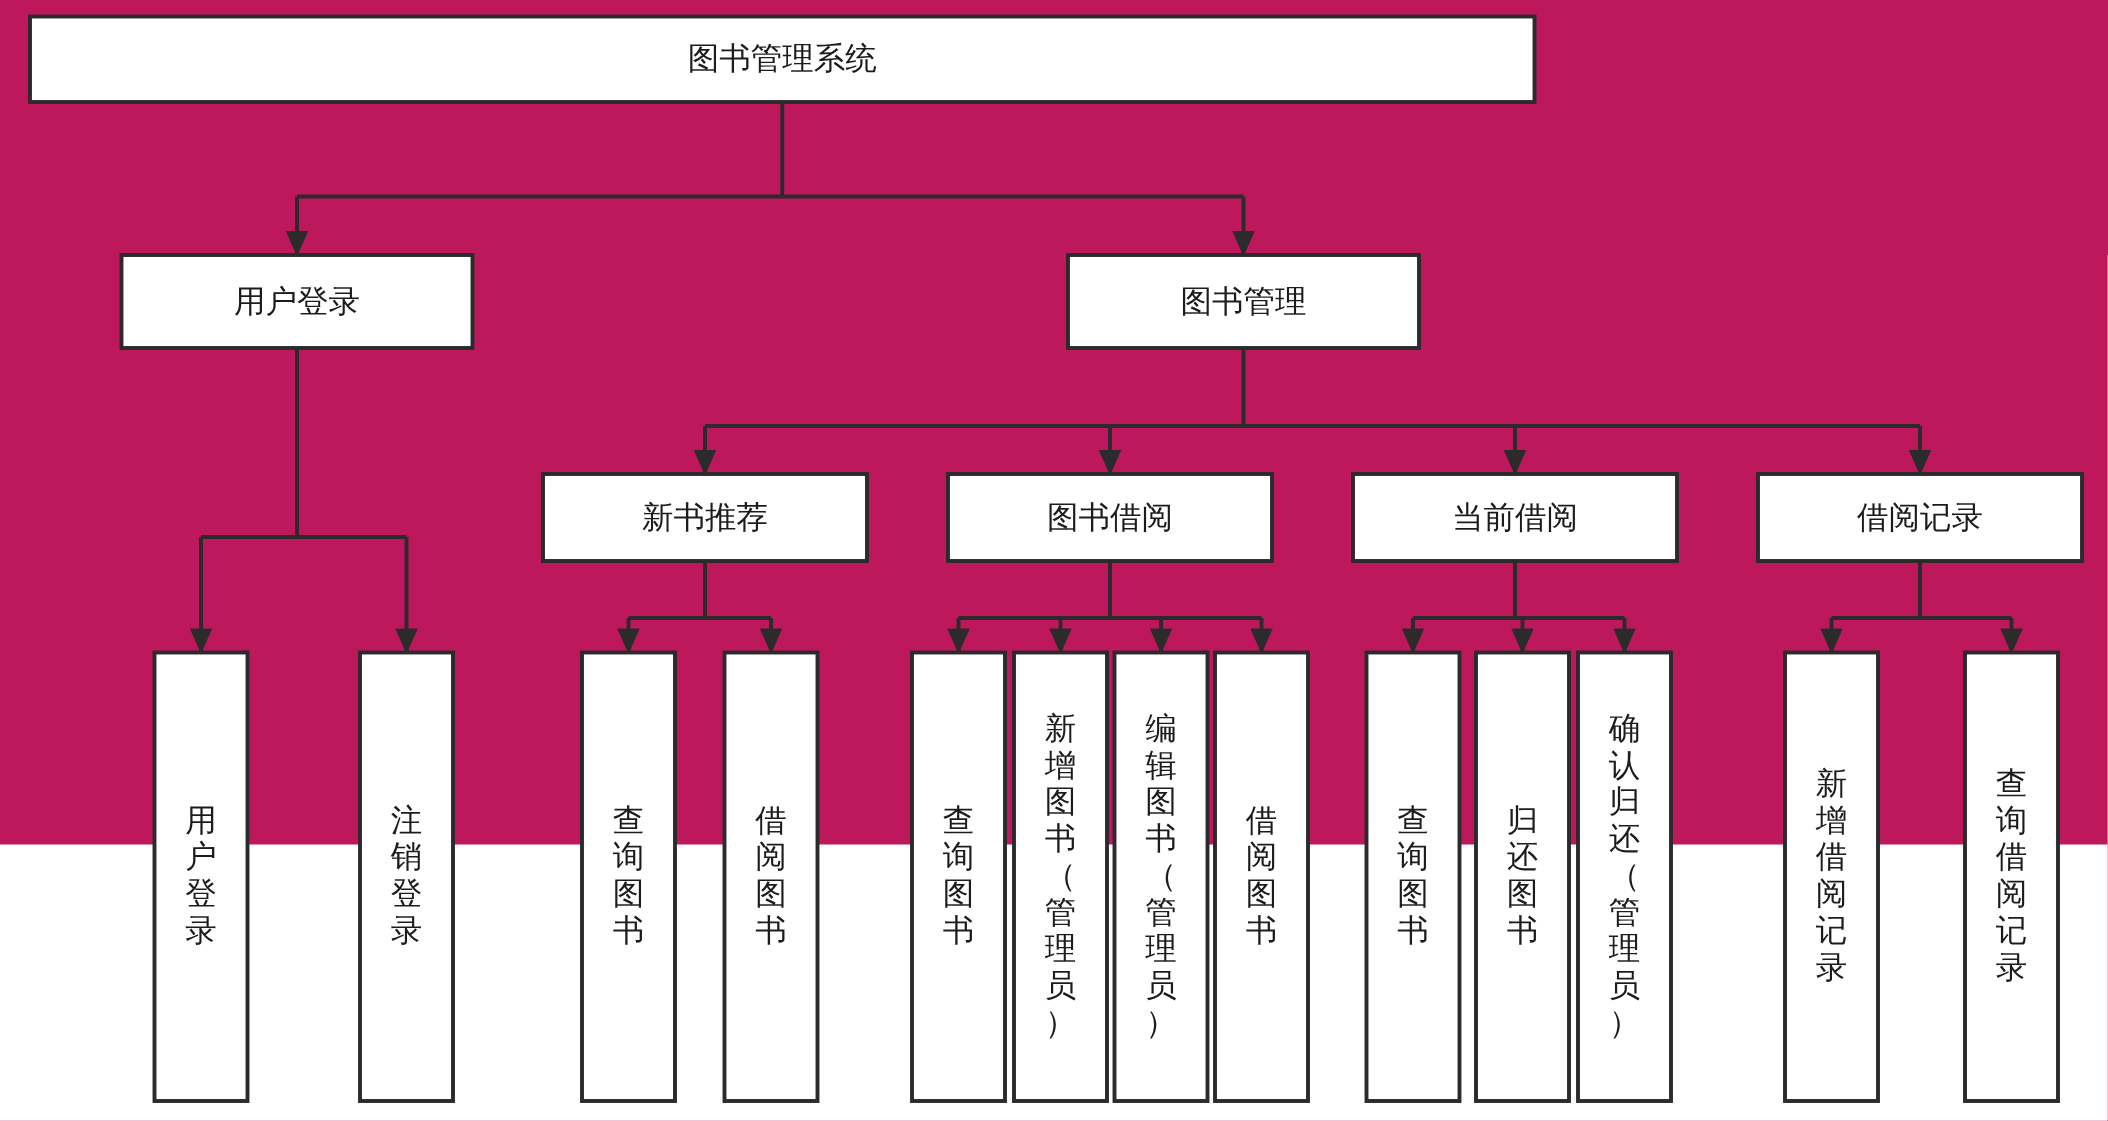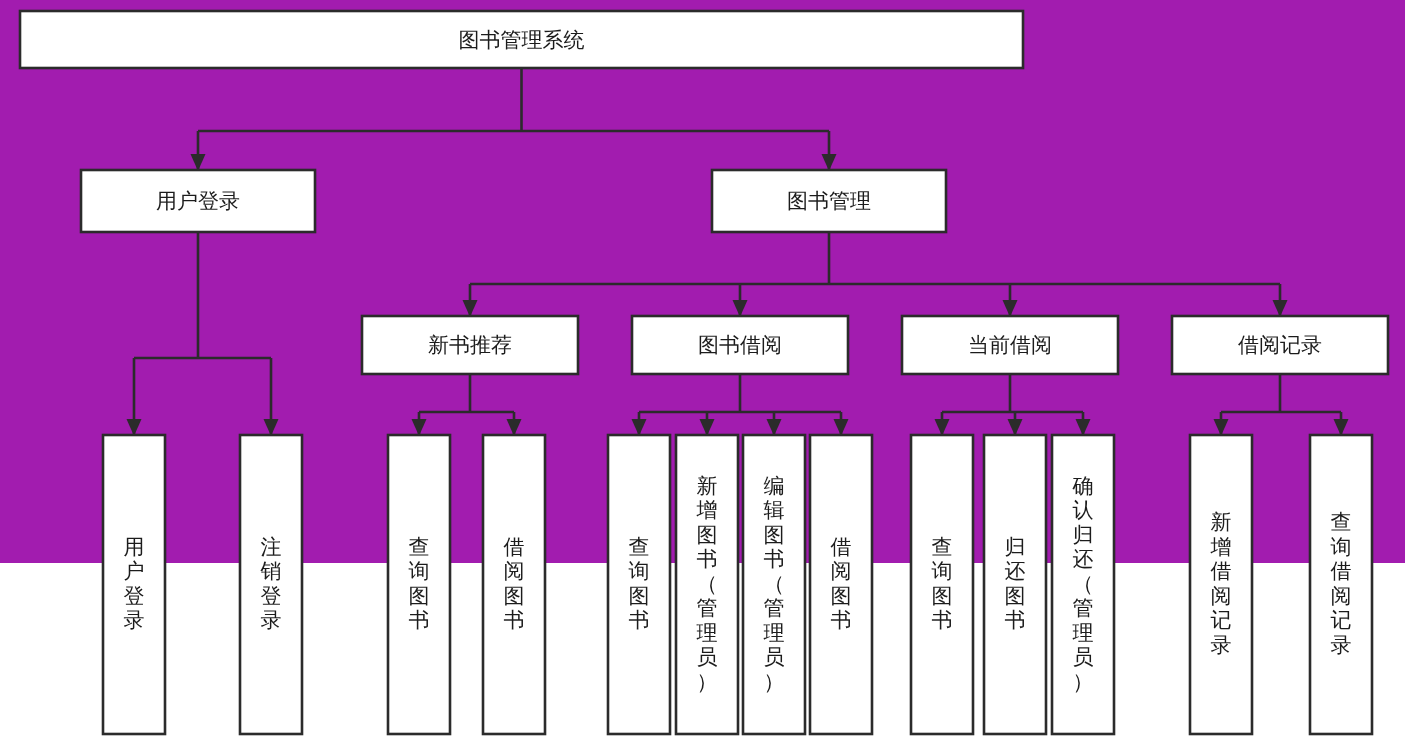--- a/index.html
+++ b/index.html
@@ -12,21 +12,21 @@
     width: 1405px;
     height: 747px;
     font-family: "DejaVu Sans", "Liberation Sans", sans-serif;
     overflow: hidden;
     position: relative;
   }
   #diagram-root {
     position: relative;
     width: 1405px;
     height: 563px;
-    background: #a21caf;
+    background: #be185d;
   }
   svg.flow {
     display: block;
     width: 1405px;
     height: 747px;
   }
   .node-box {
     fill: #ffffff;
     stroke: #2b2b2b;
     stroke-width: 2.6;

